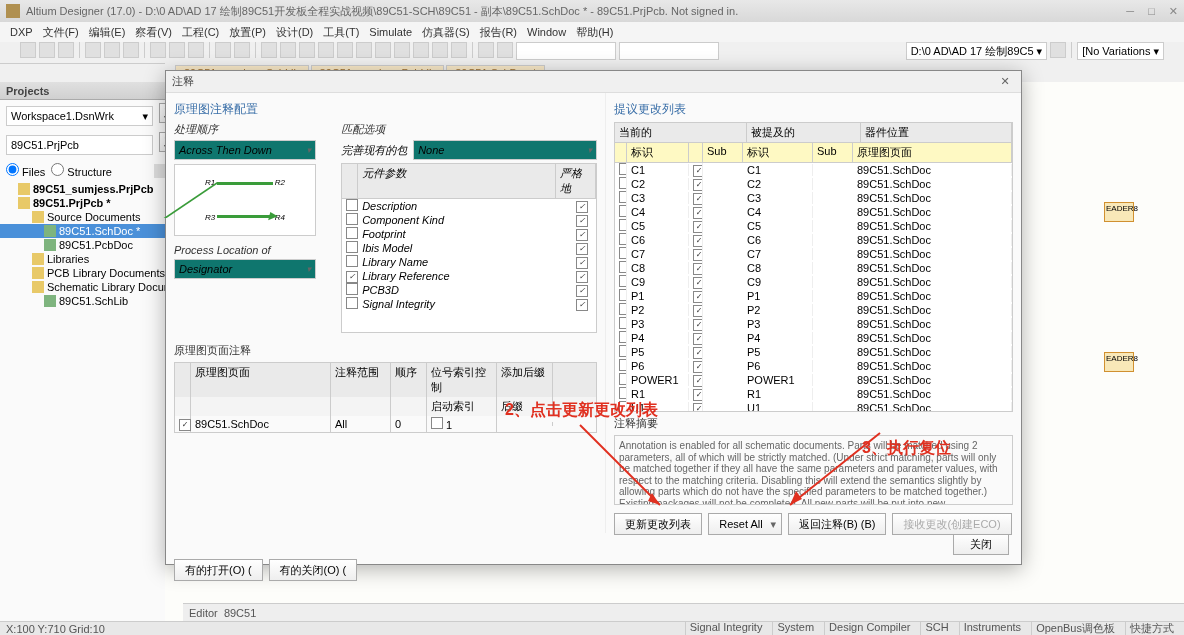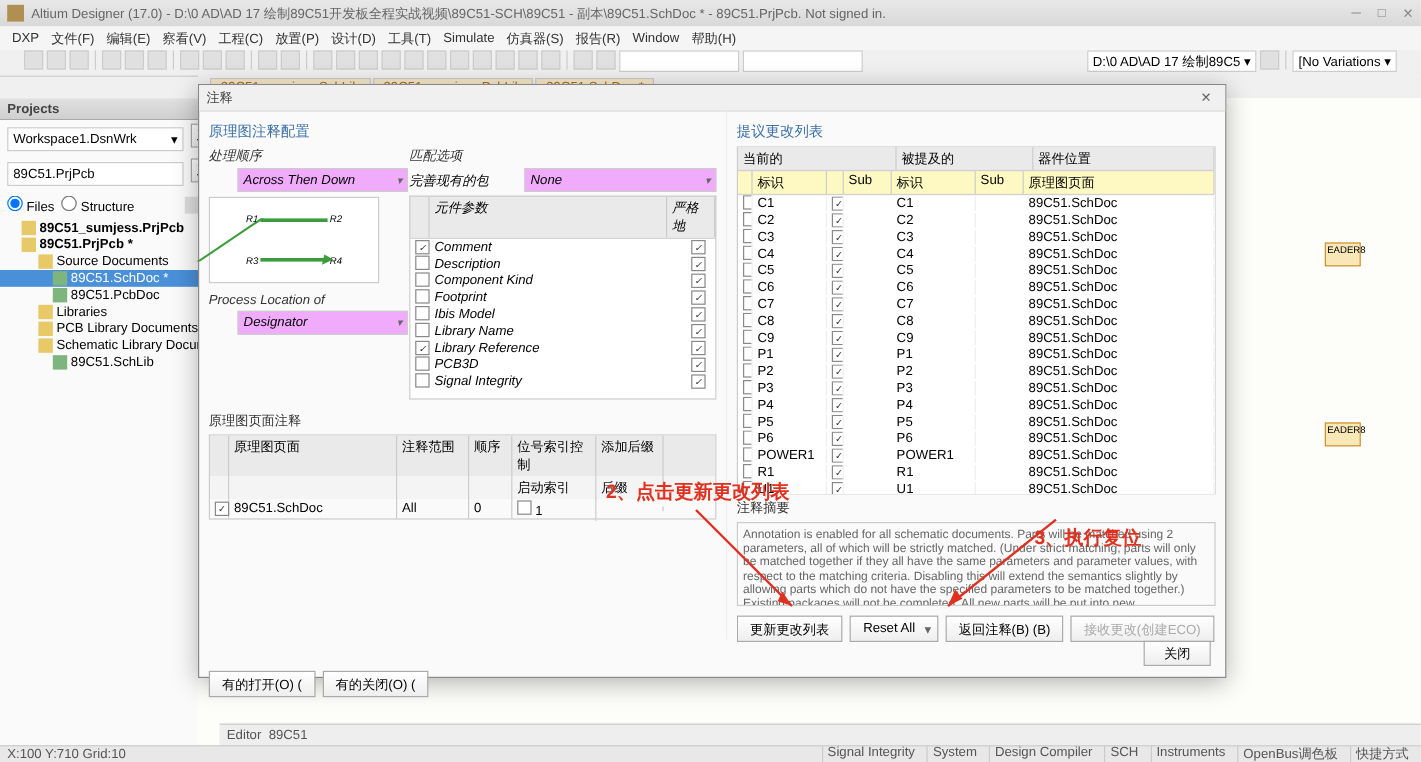--- a/index.html
+++ b/index.html
@@ -33,21 +33,21 @@
 .dialog .dlgbar { height: 22px; display: flex; align-items: center; padding: 0 6px; background: #f0f0f0; border-bottom: 1px solid #ddd; }
 .dialog .dlgbar .title { flex: 1; color: #444; }
 .dialog .dlgbar .x { width: 20px; text-align: center; color: #666; cursor: pointer; }
 .dialog .body { display: flex; height: 440px; }
 .dialog .left-pane { width: 440px; padding: 6px 8px; border-right: 1px solid #eee; }
 .dialog .right-pane { flex: 1; padding: 6px 8px; position: relative; }
 .sect-title { color: #3a6fa8; font-weight: normal; padding: 2px 0 4px; font-size: 12px; }
 .col2 { display: flex; gap: 25px; font-style: italic; }
 .col2 > div { flex: 1; }
 .subhdr { color: #333; font-size: 11px; margin-bottom: 3px; }
-.dropdown { height: 20px; border: 1px solid #ccc; background: #f0abfc; width: 100%; display: flex; align-items: center; padding: 0 4px; position: relative; margin-left: 24px; }
+.dropdown { height: 20px; border: 1px solid #ccc; background: #0f766e; width: 100%; display: flex; align-items: center; padding: 0 4px; position: relative; }
 .dropdown::after { content: "▾"; position: absolute; right: 4px; color: #666; font-size: 9px; }
 .diagram { border: 1px solid #ccc; height: 72px; margin-top: 4px; display: flex; align-items: center; justify-content: center; position: relative; background: #fff; }
 .zarrow { position: relative; width: 80px; height: 52px; }
 .zarrow .line { position: absolute; background: #3a9c3a; height: 3px; }
 .grid-hdr { display: flex; background: #eaeaea; border: 1px solid #ccc; border-bottom: none; }
 .grid-hdr > div { padding: 2px 4px; border-right: 1px solid #ccc; }
 .cb { width: 12px; height: 12px; border: 1px solid #888; display: inline-flex; align-items: center; justify-content: center; font-size: 8px; background: #fff; }
 .cb.on::after { content: "✓"; color: #333; }
 .params { border: 1px solid #ccc; height: 135px; overflow: auto; background: #fff; }
 .params .prow { display: flex; align-items: center; height: 14px; padding: 0 4px; }
@@ -270,25 +270,20 @@
                 <span>None</span>
               </div>
           </div>
           <div class="grid-hdr">
             <div style="width:16px"></div>
             <div style="flex:1">元件参数</div>
             <div style="width:40px">严格地</div>
           </div>
           <div class="params" id="params">
               <div class="prow">
-                <span class="cb1"><span class="cb on"></span></span>
-                <span class="name">Comment</span>
-                <span class="cb2"><span class="cb on"></span></span>
-              </div>
-              <div class="prow">
                 <span class="cb1"><span class="cb "></span></span>
                 <span class="name">Description</span>
                 <span class="cb2"><span class="cb on"></span></span>
               </div>
               <div class="prow">
                 <span class="cb1"><span class="cb "></span></span>
                 <span class="name">Component Kind</span>
                 <span class="cb2"><span class="cb on"></span></span>
               </div>
               <div class="prow">

